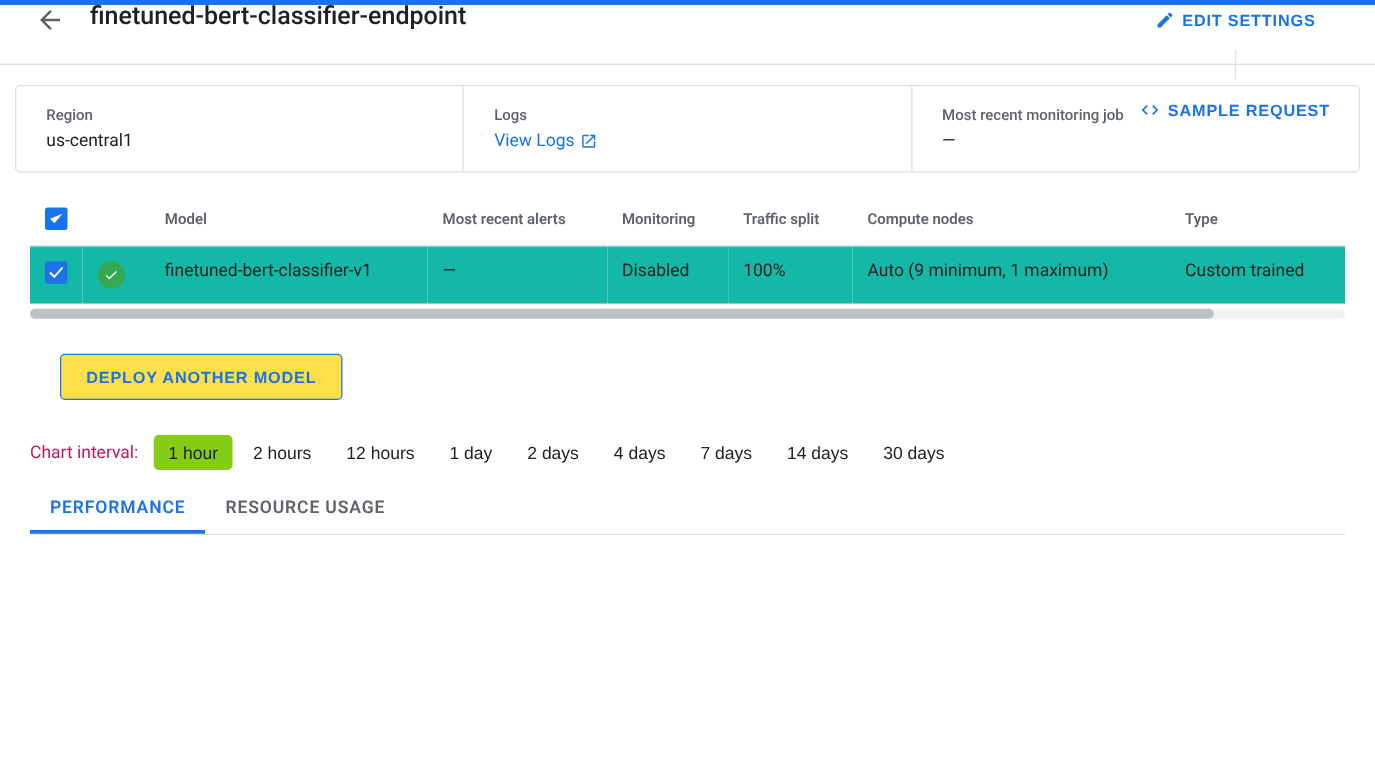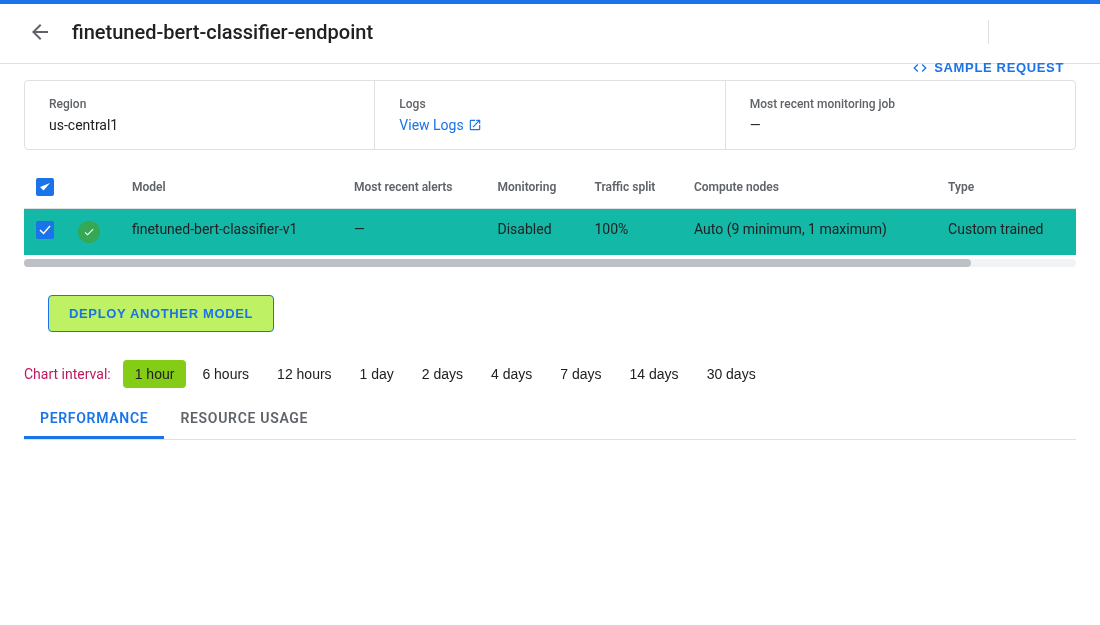--- a/index.html
+++ b/index.html
@@ -1,20 +1,20 @@
 <!DOCTYPE html>
 <html><head>
   <meta charset="utf-8">
   <style>
     * { box-sizing: border-box; margin: 0; padding: 0; }
     body { font-family: 'Google Sans', Roboto, Arial, sans-serif; font-size: 14px; color: #202124; background: #fff; width: 1100px; height: 625px; overflow: hidden; }
 
     
     .top-bar {
-      display: flex; align-items: center; height: 64px;
+      display: flex; align-items: flex-start; height: 52px;
       border-bottom: 1px solid #e0e0e0;
       padding: 0 24px; gap: 16px;
       position: relative;
     }
     .top-bar-title {
       font-size: 20px; font-weight: 500; color: #202124; flex: 1;
     }
     .top-bar-actions { display: flex; gap: 8px; align-items: center; flex-direction: column; }
     .top-bar-btn {
       display: flex; align-items: center; gap: 6px;
@@ -27,21 +27,21 @@
       display: flex; align-items: center; background: none; border: none;
       padding: 4px;
     }
     .divider-v { width: 1px; height: 24px; background: #e0e0e0; }
 
     
     .blue-accent { height: 4px; background: #1a73e8; width: 100%; position: absolute; top: 0; left: 0; }
 
     
     .info-section {
-      display: flex; border: 1px solid #e0e0e0; margin: 16px 24px;
+      display: flex; border: 1px solid #e0e0e0; margin: 16px 12px;
       border-radius: 4px;
     }
     .info-col {
       padding: 16px 24px; flex: 1;
       border-right: 1px solid #e0e0e0;
     }
     .info-col:last-child { border-right: none; }
     .info-label { font-size: 12px; color: #5f6368; margin-bottom: 6px; font-weight: 500; }
     .info-value { font-size: 14px; color: #202124; }
     .info-link { color: #1a73e8; text-decoration: none; display: flex; align-items: center; gap: 4px; }
@@ -72,21 +72,21 @@
       border-radius: 50%; display: flex; align-items: center; justify-content: center;
     }
 
     
     .scroll-area { height: 8px; background: #f1f3f4; margin: 0 24px; border-radius: 4px; position: relative; }
     .scroll-thumb { height: 8px; background: #bdc1c6; border-radius: 4px; width: 90%; }
 
     
     .deploy-btn {
       margin: 16px 24px;
-      border: 1px solid #1a73e8; background: #bef264;
+      border: 1px solid #1a73e8; background: #fde047;
       color: #1a73e8; font-size: 13px; font-weight: 600;
       letter-spacing: 0.05em; text-transform: uppercase;
       padding: 10px 20px; border-radius: 4px; cursor: pointer;
     }
 
     
     .chart-interval-row {
       display: flex; align-items: center; gap: 4px;
       margin: 8px 24px 0;
     }
@@ -212,21 +212,21 @@
   <div class="scroll-thumb"></div>
 </div>
 
 <div style="margin: 12px 24px;">
   <button class="deploy-btn">DEPLOY ANOTHER MODEL</button>
 </div>
 
 <div class="chart-interval-row">
   <span class="chart-interval-label">Chart interval:</span>
   <button class="interval-btn active">1 hour</button>
-  <button class="interval-btn">6 hours</button>
+  <button class="interval-btn">2 hours</button>
   <button class="interval-btn">12 hours</button>
   <button class="interval-btn">1 day</button>
   <button class="interval-btn">2 days</button>
   <button class="interval-btn">4 days</button>
   <button class="interval-btn">7 days</button>
   <button class="interval-btn">14 days</button>
   <button class="interval-btn">30 days</button>
 </div>
 
 <div class="tabs-row">

